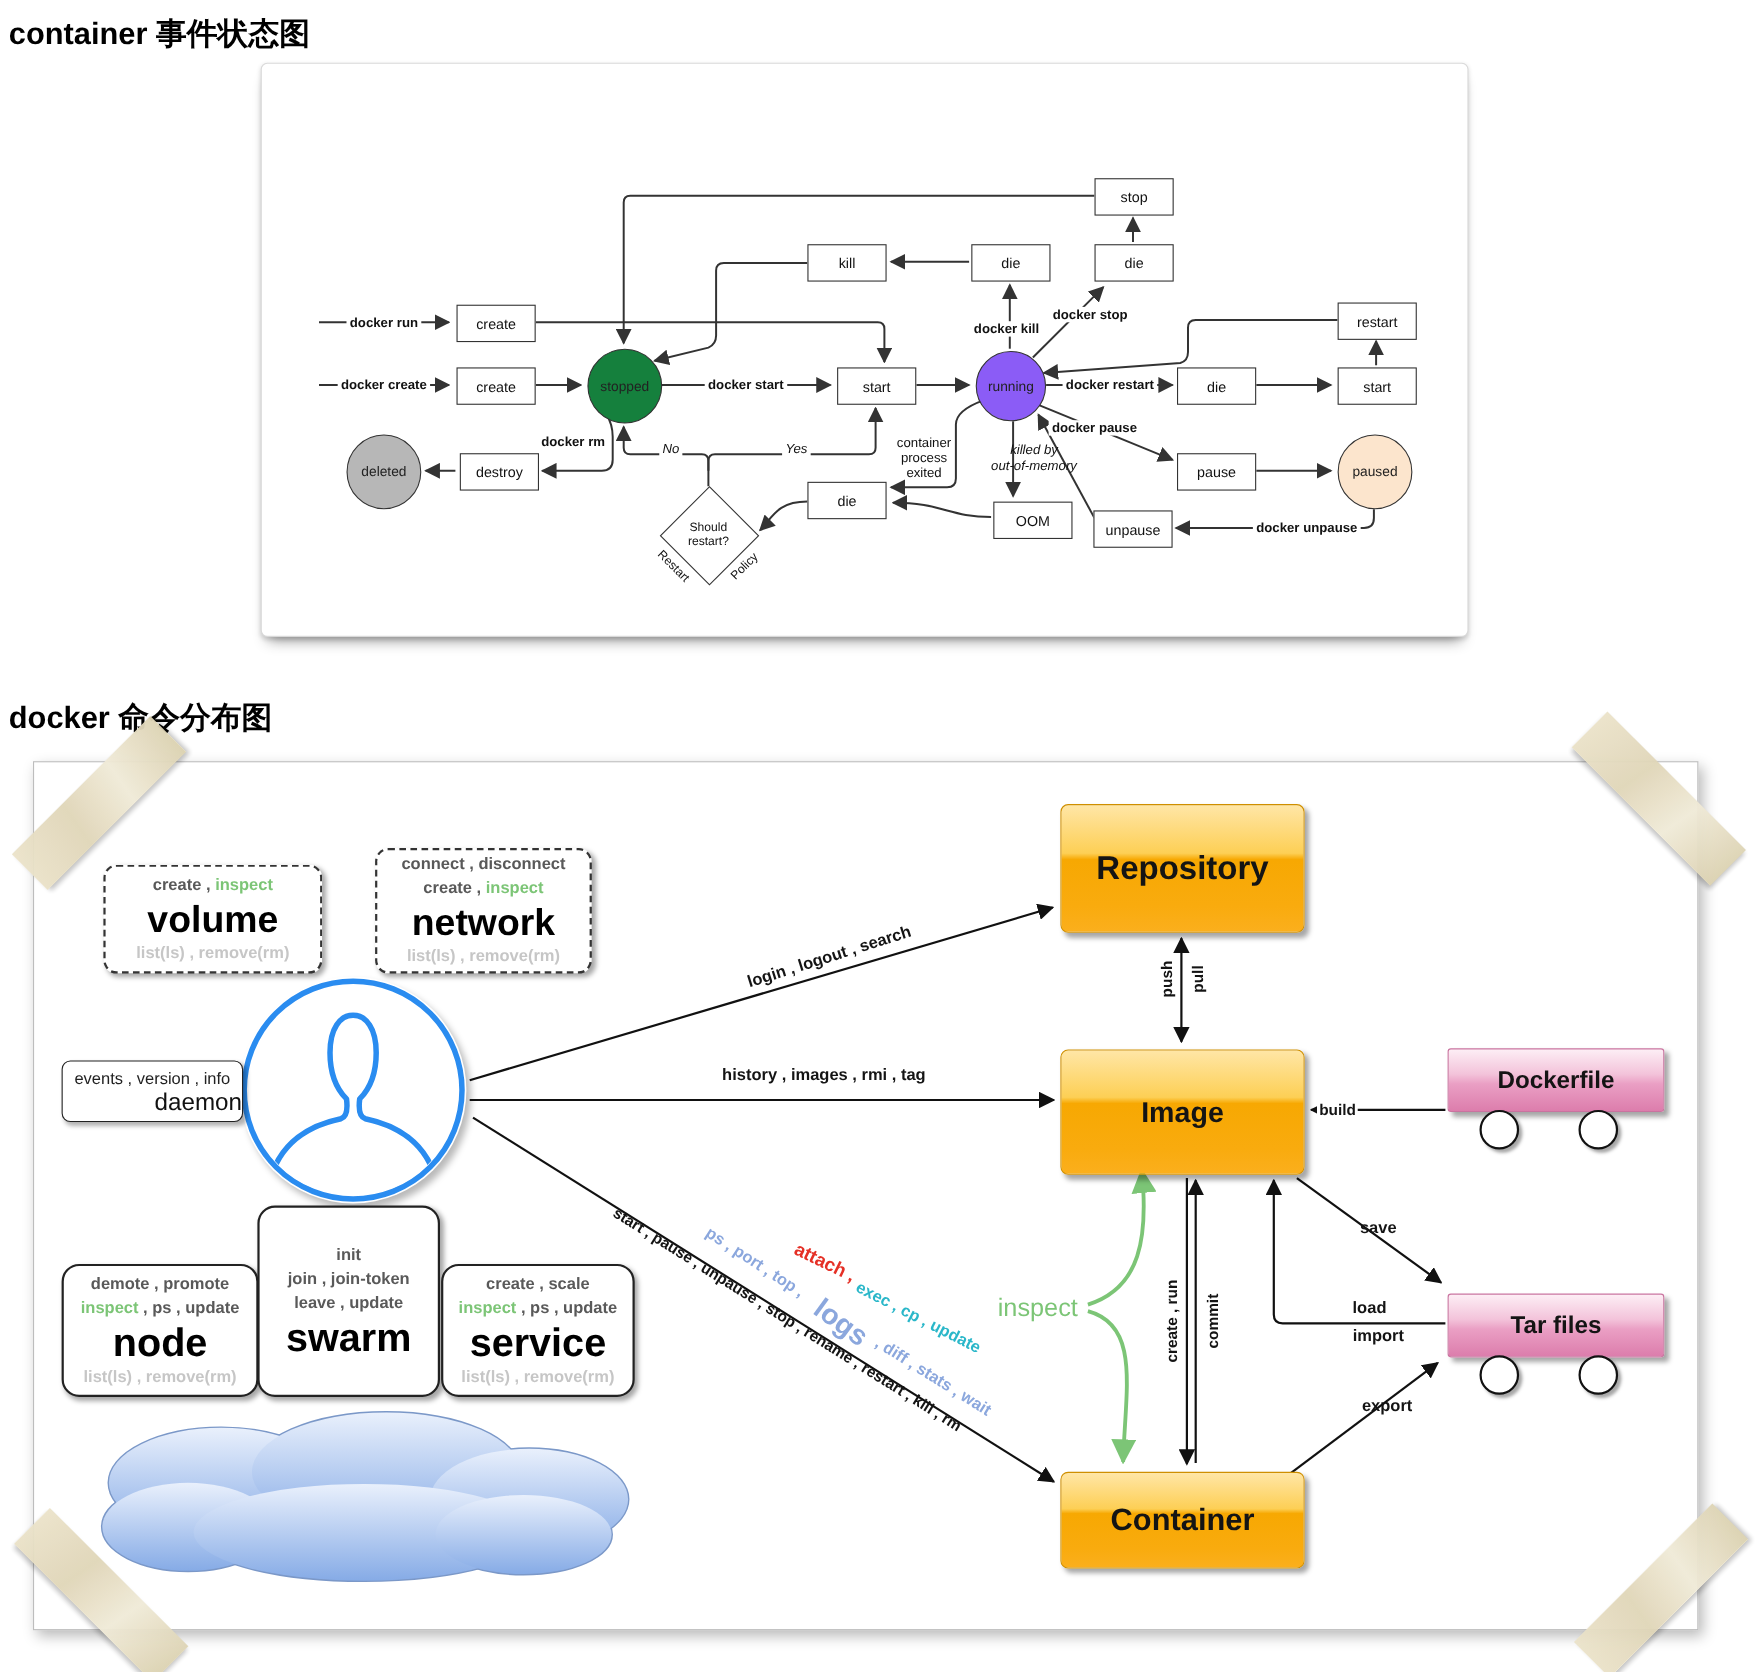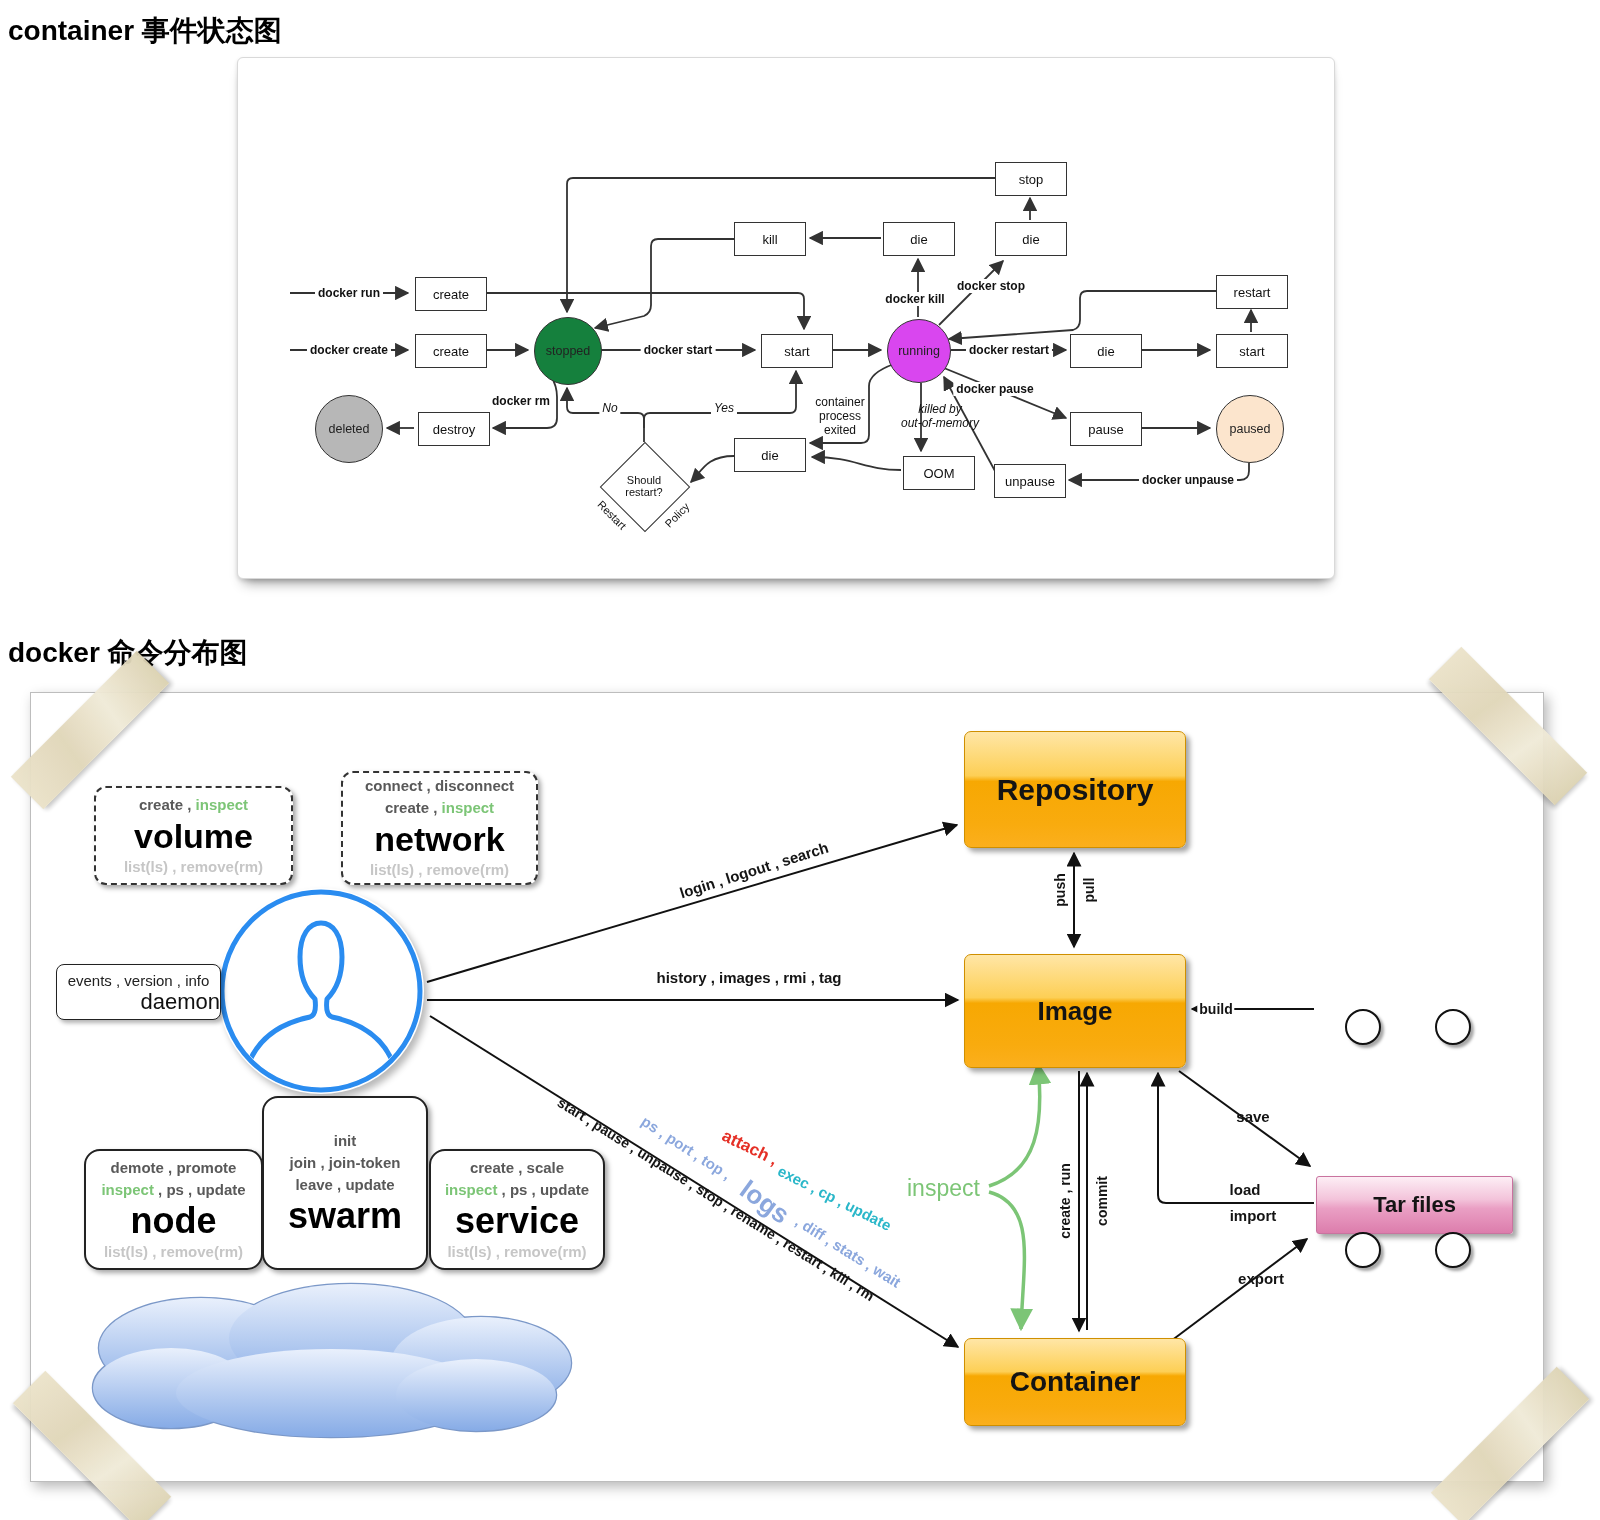--- a/index.html
+++ b/index.html
@@ -29,21 +29,21 @@
   .elb.multi{text-align:center;font-weight:normal;}
   .rot45{transform:translate(-50%,-50%) rotate(45deg);font-weight:normal;font-size:11px;background:transparent;}
   .rot-45{transform:translate(-50%,-50%) rotate(-45deg);font-weight:normal;font-size:11px;background:transparent;}
   
   .tape{position:absolute;width:178px;height:46px;opacity:.95;
     background:linear-gradient(100deg,#ebe3ca,#e0d6b8 35%,#f0ead7 65%,#dbd1b0);
     box-shadow:2px 3px 5px rgba(0,0,0,.25);}
   .grp{position:absolute;background:#fff;text-align:center;display:flex;flex-direction:column;
     justify-content:center;box-shadow:3px 3px 5px rgba(0,0,0,.35);}
   .dashed{border:2px dashed #333;border-radius:12px;}
-  .solid{border:2px solid #222;border-radius:16px;margin-left:28px;}
+  .solid{border:2px solid #222;border-radius:16px;}
   .cmds{font-weight:bold;font-size:15px;color:#595959;line-height:22px;white-space:nowrap;}
   .g-title{font-size:34px;font-weight:bold;color:#000;line-height:40px;}
   .muted{color:#c6c6c6;}
   .c-green{color:#7cc576;}
   .entity{position:absolute;border:1px solid #cf8f00;border-radius:7px;color:#141414;
     background:linear-gradient(180deg,#ffe6a6 0%,#fdcf55 38%,#f7a802 43%,#f9ab0e 80%,#fbaf1d 100%);
     display:flex;align-items:center;justify-content:center;font-weight:bold;
     box-shadow:4px 4px 5px rgba(0,0,0,.35);}
   .cart{position:absolute;border:1px solid #c9739f;border-radius:3px;color:#141414;
     background:linear-gradient(180deg,#fdeef5 0%,#f3c3da 40%,#ea9fc4 56%,#dc7dac 100%);
@@ -121,21 +121,21 @@
   <div class="sbox" style="left:978px;top:217px">restart</div>
   <div class="sbox" style="left:832px;top:276px">die</div>
   <div class="sbox" style="left:978px;top:276px">start</div>
   <div class="sbox" style="left:832px;top:354px">pause</div>
   <div class="sbox" style="left:756px;top:406px">unpause</div>
   <div class="sbox" style="left:665px;top:398px">OOM</div>
   <div class="sbox" style="left:496px;top:380px">die</div>
   <div class="sbox" style="left:180px;top:354px">destroy</div>
 
   <div class="scirc big" style="left:296px;top:259px;background:#15803d">stopped</div>
-  <div class="scirc med" style="left:649px;top:261px;background:#d946ef">running</div>
+  <div class="scirc med" style="left:649px;top:261px;background:#8b5cf6">running</div>
   <div class="scirc big" style="left:978px;top:337px;background:#fce5cd">paused</div>
   <div class="scirc big" style="left:77px;top:337px;background:#b7b7b7">deleted</div>
 
   <div class="sdiamond"></div>
   <div class="dlabel">Should restart?</div>
   <div class="elb rot45" style="left:374px;top:457px">Restart</div>
   <div class="elb rot-45" style="left:439px;top:457px">Policy</div>
 
   <div class="elb" style="left:111px;top:235px">docker run</div>
   <div class="elb" style="left:111px;top:292px">docker create</div>
@@ -267,20 +267,21 @@
     <div class="cmds">create , scale</div>
     <div class="cmds"><span class="c-green">inspect</span><span> , ps , update</span></div>
     <div class="g-title" style="font-size:36px">service</div>
     <div class="cmds muted">list(ls) , remove(rm)</div>
   </div>
 
   <div class="entity" style="left:933px;top:38px;width:220px;height:115px;font-size:30px">Repository</div>
   <div class="entity" style="left:933px;top:261px;width:220px;height:112px;font-size:26px">Image</div>
   <div class="entity" style="left:933px;top:645px;width:220px;height:86px;font-size:28px">Container</div>
 
+  <div class="cart" style="left:1285px;top:260px;width:195px;height:56px">Dockerfile</div>
   <div class="wheel" style="left:1314px;top:316px"></div>
   <div class="wheel" style="left:1404px;top:316px"></div>
 
   <div class="cart" style="left:1285px;top:483px;width:195px;height:56px">Tar files</div>
   <div class="wheel" style="left:1314px;top:539px"></div>
   <div class="wheel" style="left:1404px;top:539px"></div>
 
   <div class="blbl" style="left:723px;top:177px;transform:translate(-50%,-50%) rotate(-17.5deg)">login , logout , search</div>
   <div class="blbl" style="left:718px;top:284px">history , images , rmi , tag</div>
 

